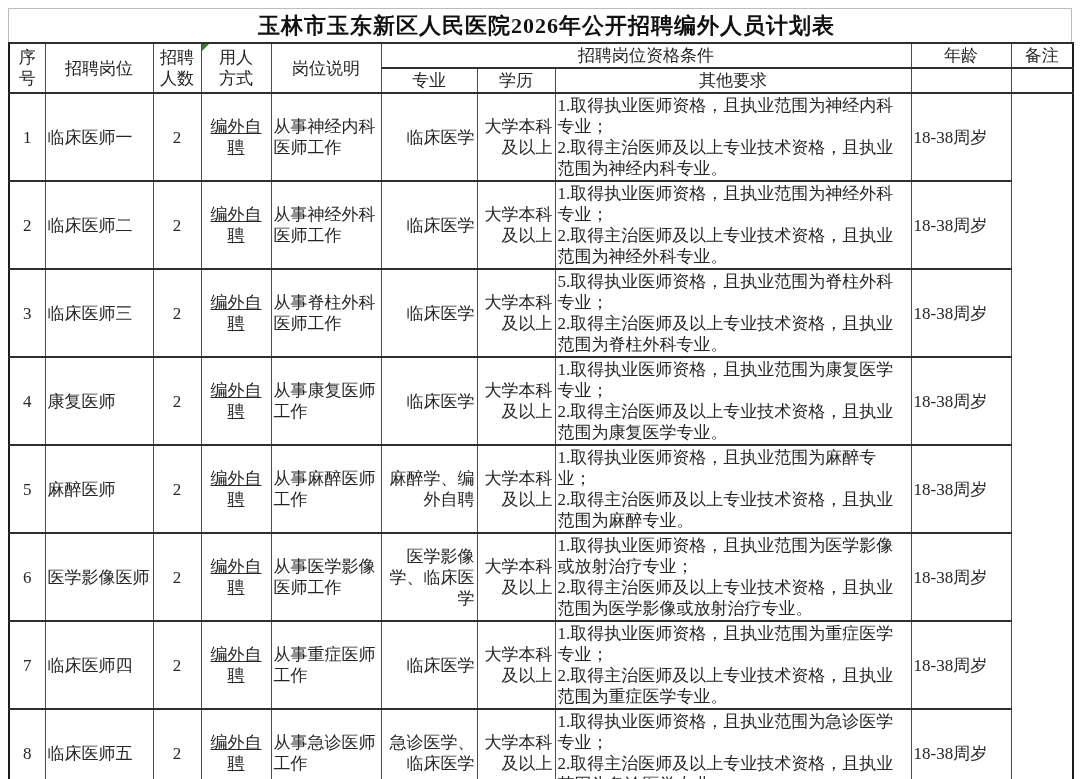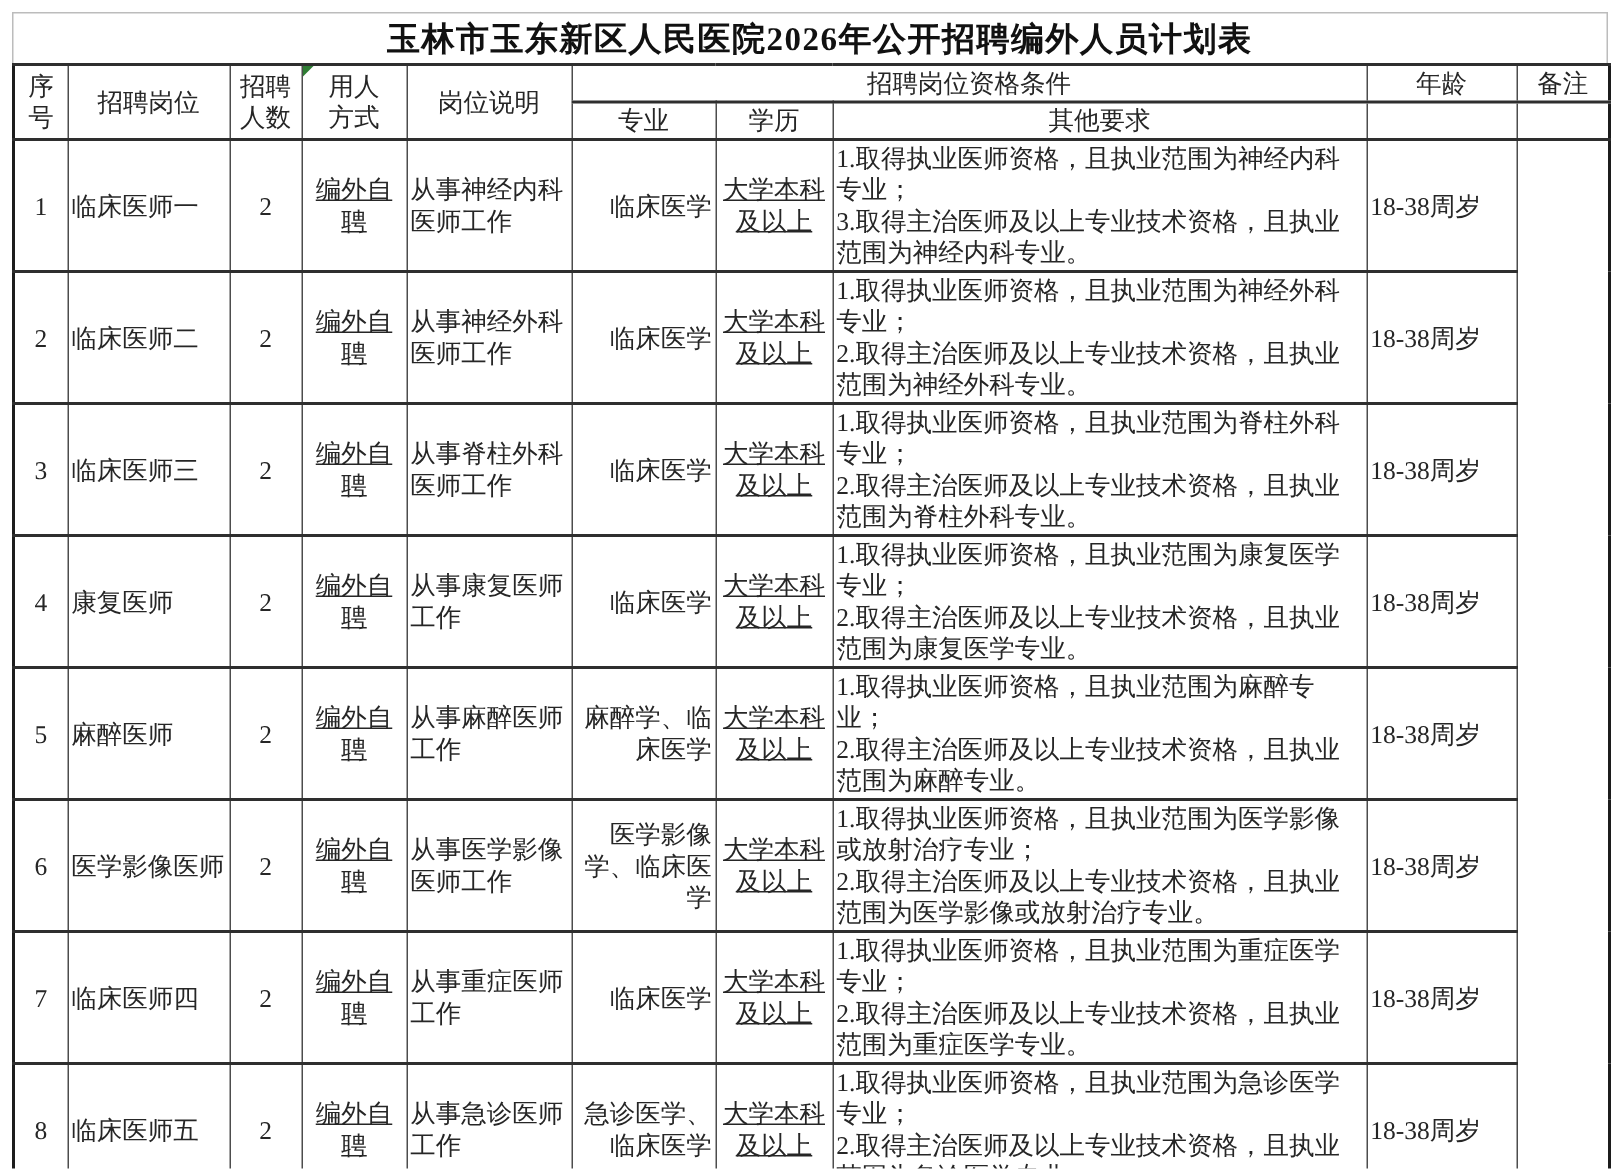--- a/index.html
+++ b/index.html
@@ -45,21 +45,21 @@
   .corner{
     position:absolute;top:0;left:0;width:0;height:0;
     border-top:7px solid #2f7d34;border-right:7px solid transparent;
   }
   td.c-seq{text-align:center;}
   td.c-pos{text-align:left;padding:1px 2px 1px 8px;margin-top:36px;}
   td.c-count{text-align:center;}
   td.c-method{text-align:center;padding:1px 1px;text-decoration:underline;}
   td.c-desc{text-align:left;padding:1px 3px 1px 7px;margin-top:20px;}
   td.c-major{text-align:right;padding:1px 3px 1px 5px;}
-  td.c-edu{text-align:center;padding:1px 2px 1px 4px;text-decoration:underline;}
+  td.c-edu{text-align:right;padding:1px 2px 1px 4px;}
   td.c-req{text-align:left;padding:1px 4px;line-height:20.5px;vertical-align:middle;}
   td.c-age{text-align:left;padding:1px 2px 1px 5px;font-family:Liberation Serif, serif;}
   td.c-note{background:#fff;}
 </style>
 </head>
 <body>
 
 <div class="sheet">
   <div class="title-bar">玉林市玉东新区人民医院2026年公开招聘编外人员计划表</div>
 
@@ -100,21 +100,21 @@
 
     <tr class="datarow">
       <td class="c-seq">1</td>
       <td class="c-pos">临床医师一</td>
       <td class="c-count">2</td>
       <td class="c-method">编外自聘</td>
       <td class="c-desc">从事神经内科医师工作</td>
       <td class="c-major">临床医学</td>
       <td class="c-edu">大学本科及以上</td>
       <td class="c-req pre">1.取得执业医师资格，且执业范围为神经内科专业；
-3.取得主治医师及以上专业技术资格，且执业范围为神经内科专业。</td>
+2.取得主治医师及以上专业技术资格，且执业范围为神经内科专业。</td>
       <td class="c-age">18-38周岁</td>
       <td class="c-note" rowspan="8"></td>
     </tr>
     <tr class="datarow">
       <td class="c-seq">2</td>
       <td class="c-pos">临床医师二</td>
       <td class="c-count">2</td>
       <td class="c-method">编外自聘</td>
       <td class="c-desc">从事神经外科医师工作</td>
       <td class="c-major">临床医学</td>
@@ -124,21 +124,21 @@
       <td class="c-age">18-38周岁</td>
     </tr>
     <tr class="datarow">
       <td class="c-seq">3</td>
       <td class="c-pos">临床医师三</td>
       <td class="c-count">2</td>
       <td class="c-method">编外自聘</td>
       <td class="c-desc">从事脊柱外科医师工作</td>
       <td class="c-major">临床医学</td>
       <td class="c-edu">大学本科及以上</td>
-      <td class="c-req pre">1.取得执业医师资格，且执业范围为脊柱外科专业；
+      <td class="c-req pre">5.取得执业医师资格，且执业范围为脊柱外科专业；
 2.取得主治医师及以上专业技术资格，且执业范围为脊柱外科专业。</td>
       <td class="c-age">18-38周岁</td>
     </tr>
     <tr class="datarow">
       <td class="c-seq">4</td>
       <td class="c-pos">康复医师</td>
       <td class="c-count">2</td>
       <td class="c-method">编外自聘</td>
       <td class="c-desc">从事康复医师工作</td>
       <td class="c-major">临床医学</td>
@@ -146,21 +146,21 @@
       <td class="c-req pre">1.取得执业医师资格，且执业范围为康复医学专业；
 2.取得主治医师及以上专业技术资格，且执业范围为康复医学专业。</td>
       <td class="c-age">18-38周岁</td>
     </tr>
     <tr class="datarow">
       <td class="c-seq">5</td>
       <td class="c-pos">麻醉医师</td>
       <td class="c-count">2</td>
       <td class="c-method">编外自聘</td>
       <td class="c-desc">从事麻醉医师工作</td>
-      <td class="c-major">麻醉学、临床医学</td>
+      <td class="c-major">麻醉学、编外自聘</td>
       <td class="c-edu">大学本科及以上</td>
       <td class="c-req pre">1.取得执业医师资格，且执业范围为麻醉专业；
 2.取得主治医师及以上专业技术资格，且执业范围为麻醉专业。</td>
       <td class="c-age">18-38周岁</td>
     </tr>
     <tr class="datarow">
       <td class="c-seq">6</td>
       <td class="c-pos">医学影像医师</td>
       <td class="c-count">2</td>
       <td class="c-method">编外自聘</td>

